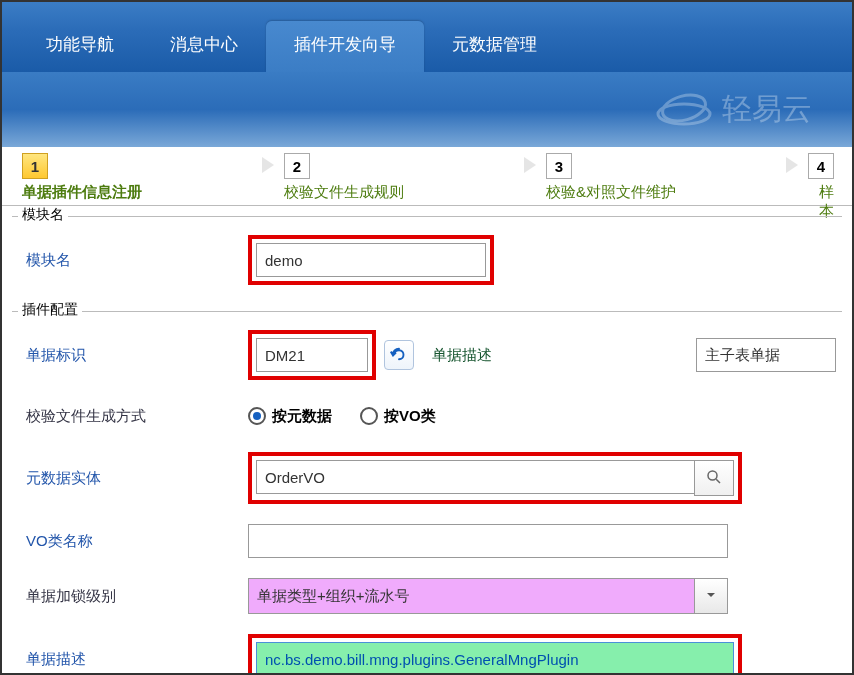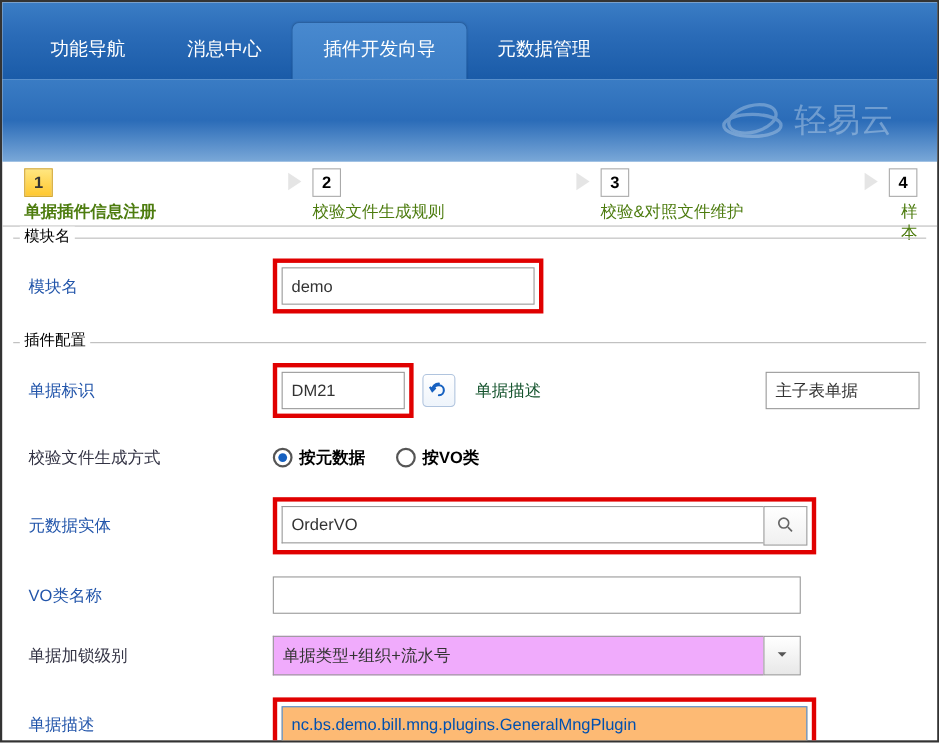--- a/index.html
+++ b/index.html
@@ -129,21 +129,21 @@
     .input-box {
       height: 34px;
       border: 1px solid #999;
       padding: 0 8px;
       font-size: 15px;
       background: #fff;
       color: #333;
       display: inline-flex;
       align-items: center;
     }
-    .input-box.sel { border-color: #4a90d9; background: #fdba74; }
+    .input-box.sel { border-color: #4a90d9; background: #86efac; }
     
     .highlight {
       border: 4px solid #e00000;
       padding: 4px;
       display: inline-flex;
       align-items: center;
     }
     
     .icon-btn {
       width: 30px; height: 30px;

